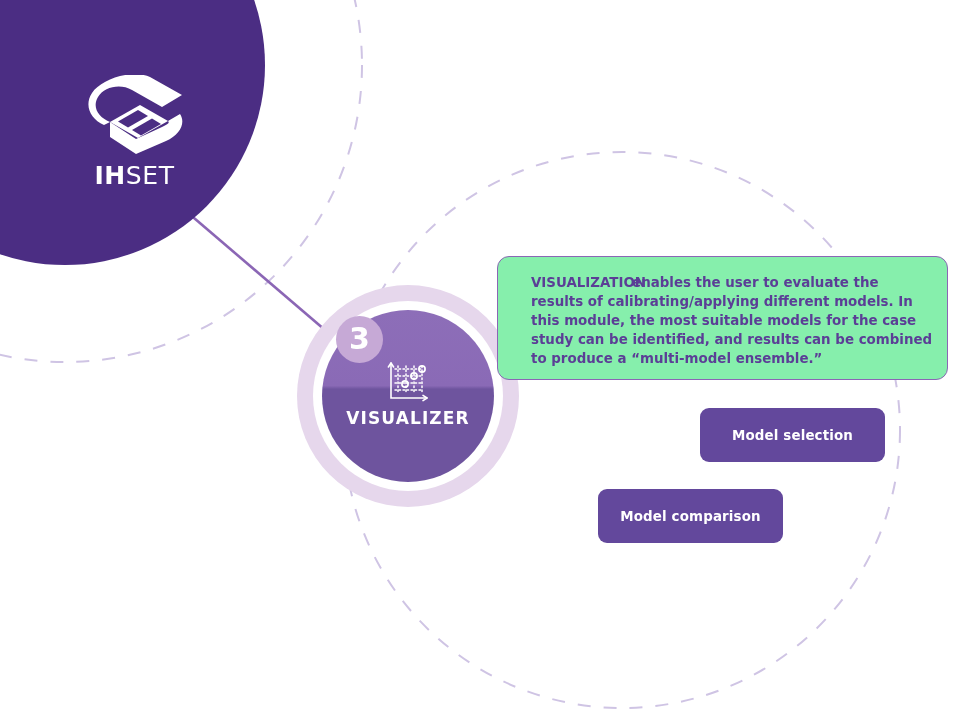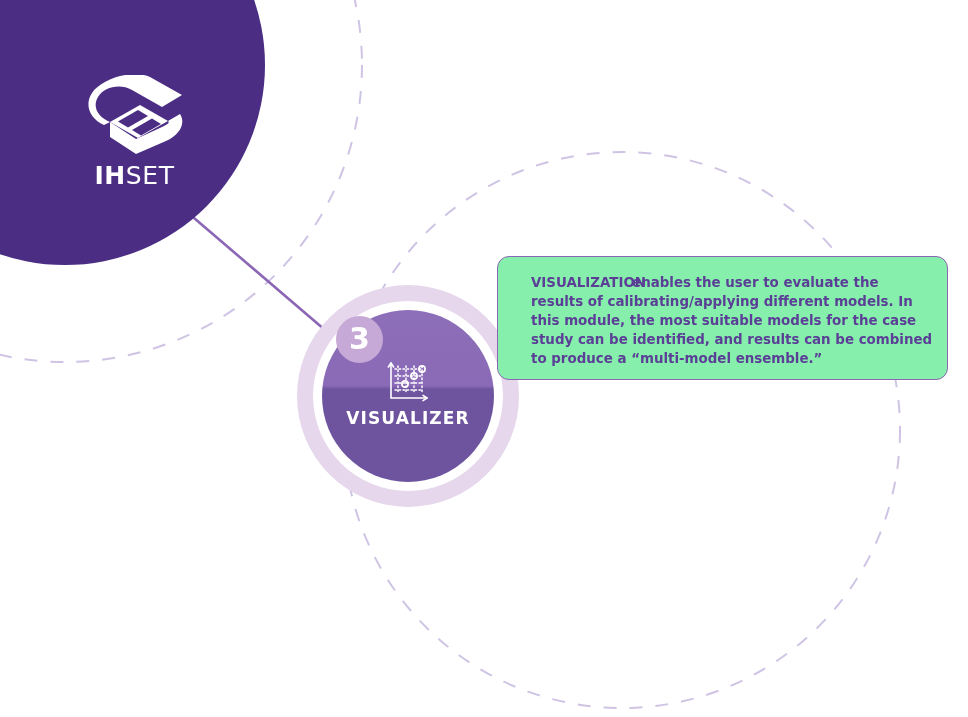--- a/index.html
+++ b/index.html
@@ -252,14 +252,16 @@
       <span>3</span>
     </div>
   </div>
 
   <div class="callout">
     <div class="callout-text">
       <span class="kw">VISUALIZATION</span><span class="rest">enables the user to evaluate the results of calibrating/applying different models. In this module, the most suitable models for the case study can be identified, and results can be combined to produce a “multi-model ensemble.”</span>
     </div>
   </div>
 
+  <button class="btn btn-1">Model selection</button>
+  <button class="btn btn-2">Model comparison</button>
 
 </div>
 
 </body></html>

